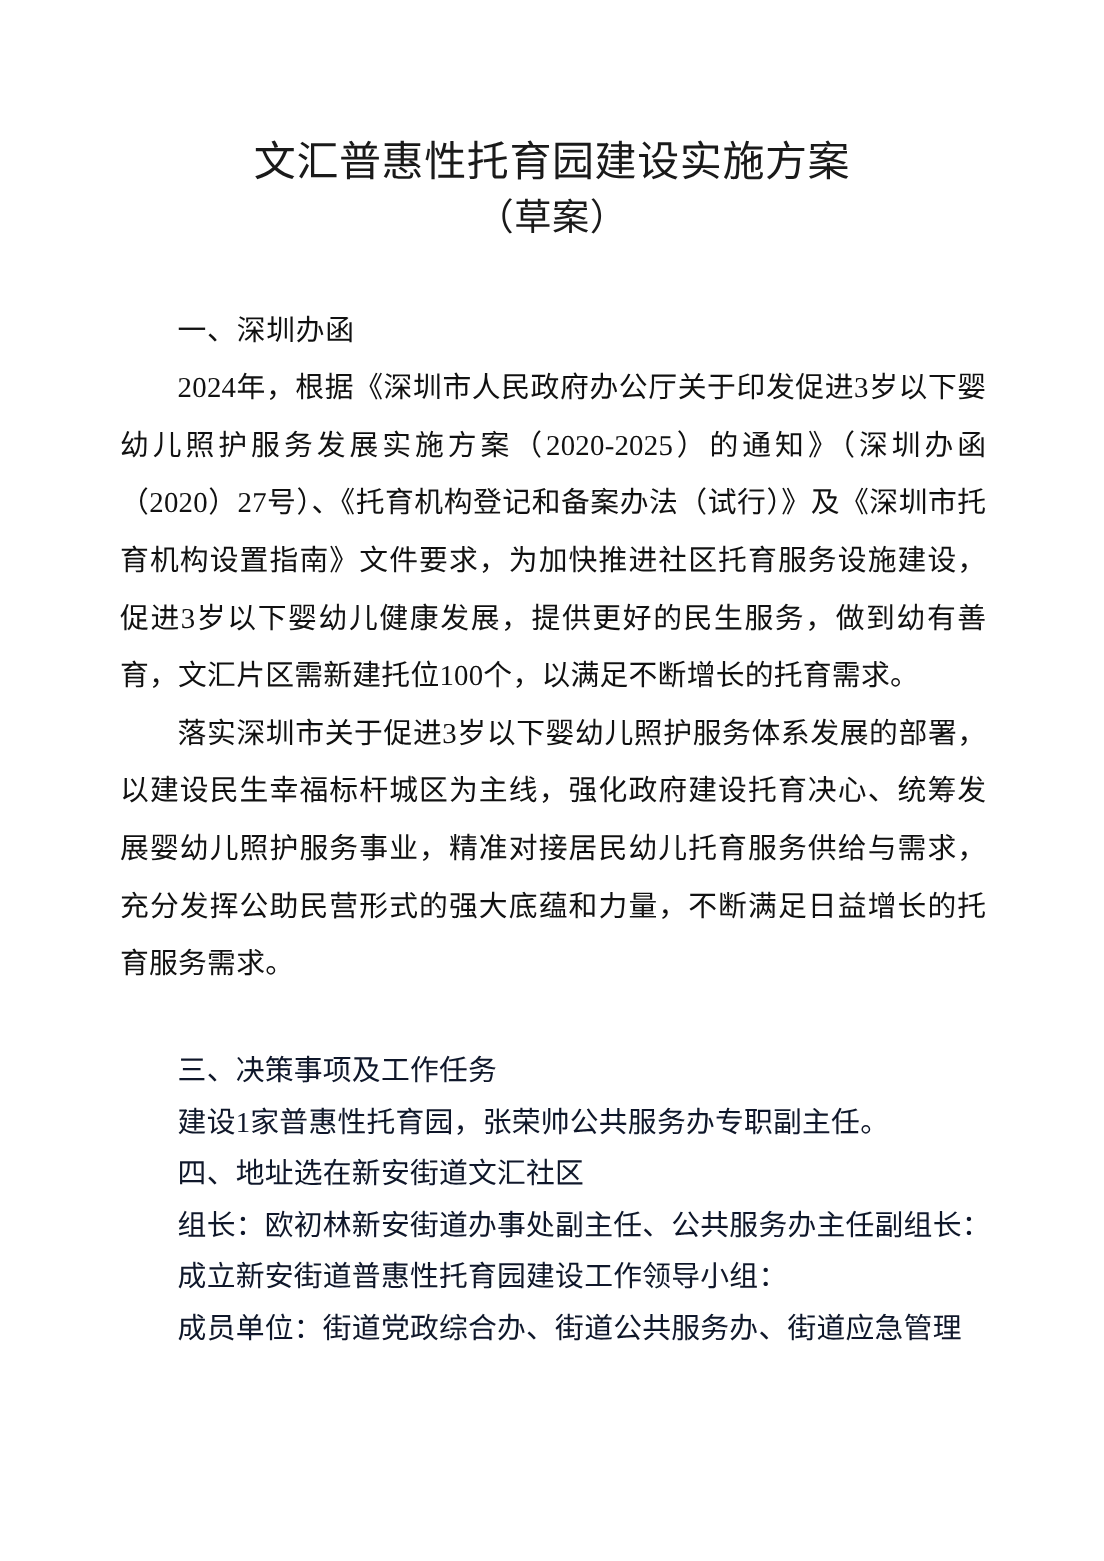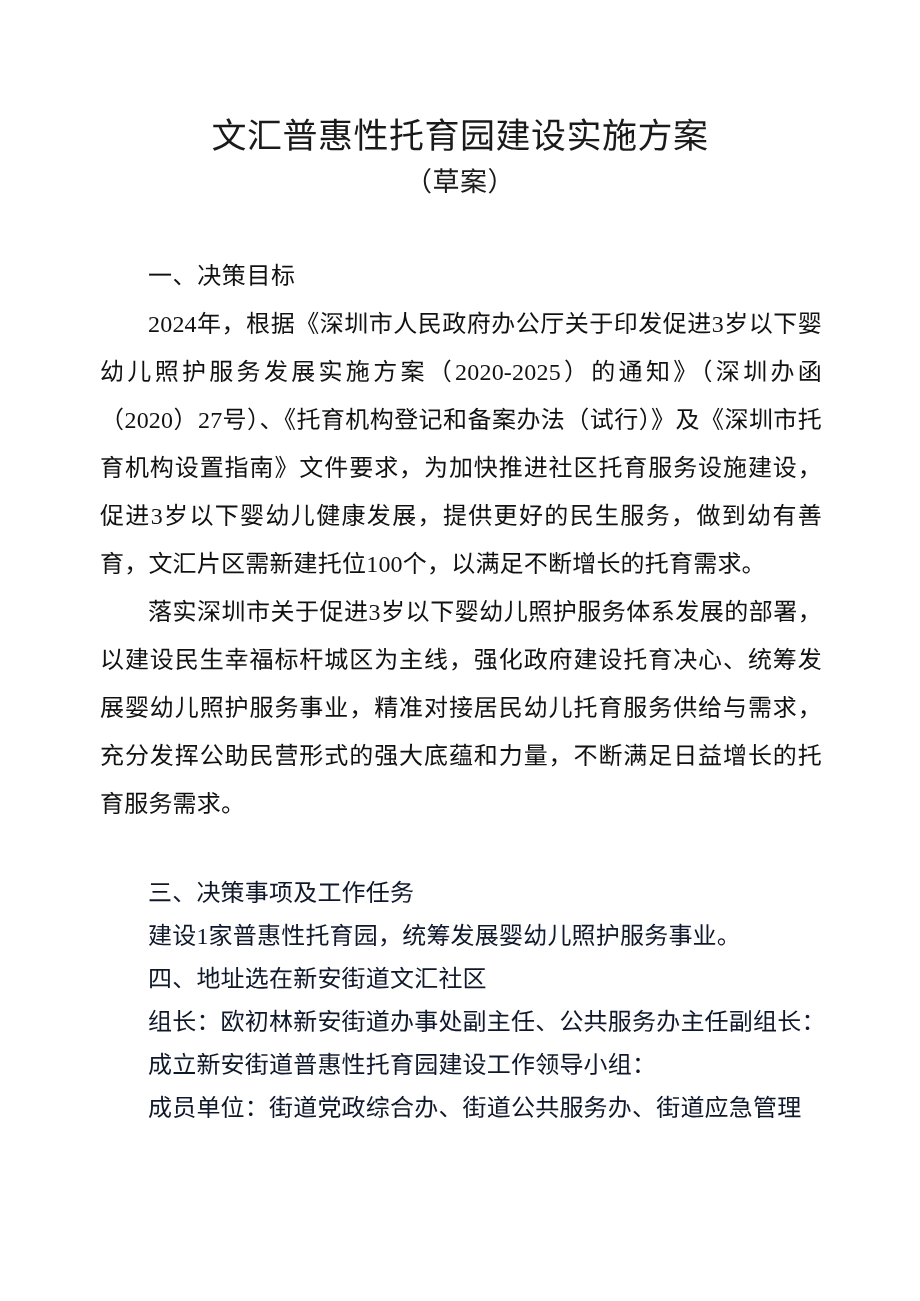--- a/index.html
+++ b/index.html
@@ -38,21 +38,21 @@
     font-family: "Liberation Sans", "DejaVu Sans", sans-serif;
     font-size: 35px;
     line-height: 48px;
     letter-spacing: 0.5px;
     font-weight: 400;
     color: #1a1a1a;
     white-space: nowrap;
   }
   .doc-subtitle {
     font-family: Liberation Sans, sans-serif;
-    font-size: 27px;
+    font-size: 31px;
     line-height: 44px;
     letter-spacing: 0.5px;
     font-weight: 400;
     color: #1a1a1a;
   }
 
   
   .body-area {
     position: absolute;
     left: 100px;
@@ -105,31 +105,31 @@
 
 <div class="page">
 
   <div class="title-block">
     <div class="doc-title">文汇普惠性托育园建设实施方案</div>
     <div class="doc-subtitle">（草案）</div>
   </div>
 
   <div class="body-area">
 
-    <div class="sec-heading">一、决策目标</div>
+    <div class="sec-heading">一、深圳办函</div>
     <p class="para">2024年，根据《深圳市人民政府办公厅关于印发促进3岁以下婴幼儿照护服务发展实施方案（2020-2025）的通知》（深圳办函（2020）27号）、《托育机构登记和备案办法（试行）》及《深圳市托育机构设置指南》文件要求，为加快推进社区托育服务设施建设，促进3岁以下婴幼儿健康发展，提供更好的民生服务，做到幼有善育，文汇片区需新建托位100个，以满足不断增长的托育需求。</p>
 
     <p class="para">落实深圳市关于促进3岁以下婴幼儿照护服务体系发展的部署，以建设民生幸福标杆城区为主线，强化政府建设托育决心、统筹发展婴幼儿照护服务事业，精准对接居民幼儿托育服务供给与需求，充分发挥公助民营形式的强大底蕴和力量，不断满足日益增长的托育服务需求。</p>
 
   </div>
 
   <div class="tight-area">
 
     <div class="tight-line">三、决策事项及工作任务</div>
-    <div class="tight-line">建设1家普惠性托育园，统筹发展婴幼儿照护服务事业。</div>
+    <div class="tight-line">建设1家普惠性托育园，张荣帅公共服务办专职副主任。</div>
 
     <div class="tight-line">四、地址选在新安街道文汇社区</div>
     <div class="tight-line">组长：欧初林新安街道办事处副主任、公共服务办主任副组长：</div>
     <div class="tight-line">成立新安街道普惠性托育园建设工作领导小组：</div>
     <div class="tight-line">成员单位：街道党政综合办、街道公共服务办、街道应急管理</div>
 
   </div>
 
 </div>
 

